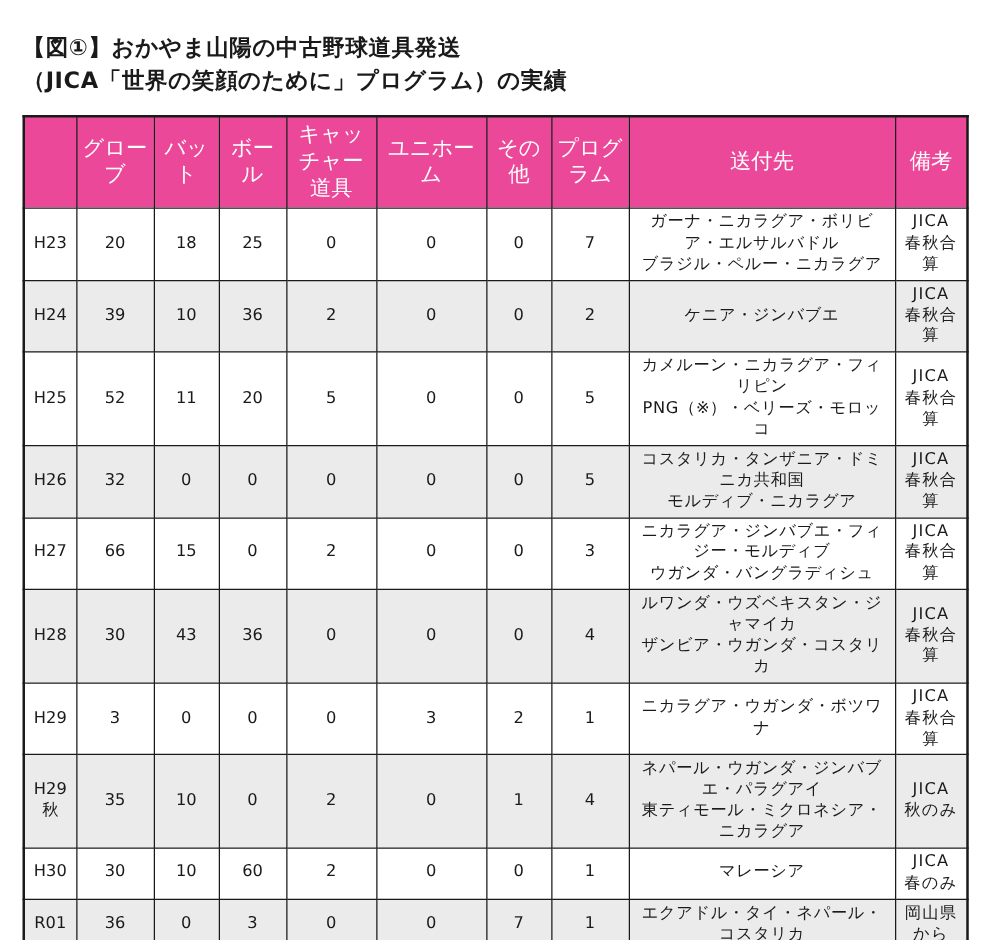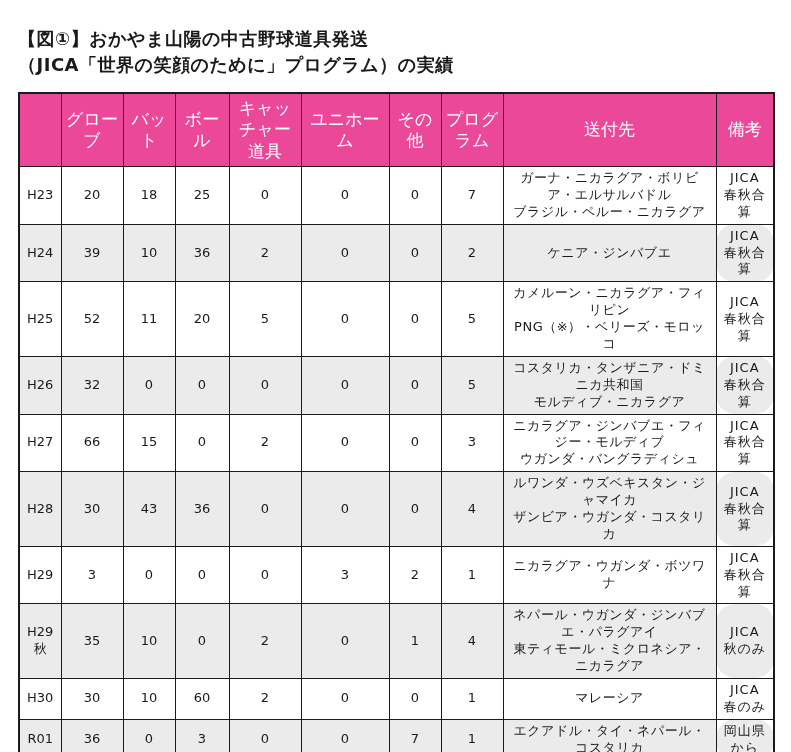--- a/index.html
+++ b/index.html
@@ -68,21 +68,20 @@
     line-height: 1.5;
     letter-spacing: 0.5px;
   }
   td.note-cell {
     text-align: left;
     font-size: 11px;
     white-space: pre-line;
     padding-left: 5px;
     line-height: 1.45;
     letter-spacing: 1px;
-    border-radius: 19px;
   }
 </style>
 </head>
 <body>
 
 <div class="page">
 
   <h1 class="title">【図①】おかやま山陽の中古野球道具発送
 （JICA「世界の笑顔のために」プログラム）の実績</h1>
 

